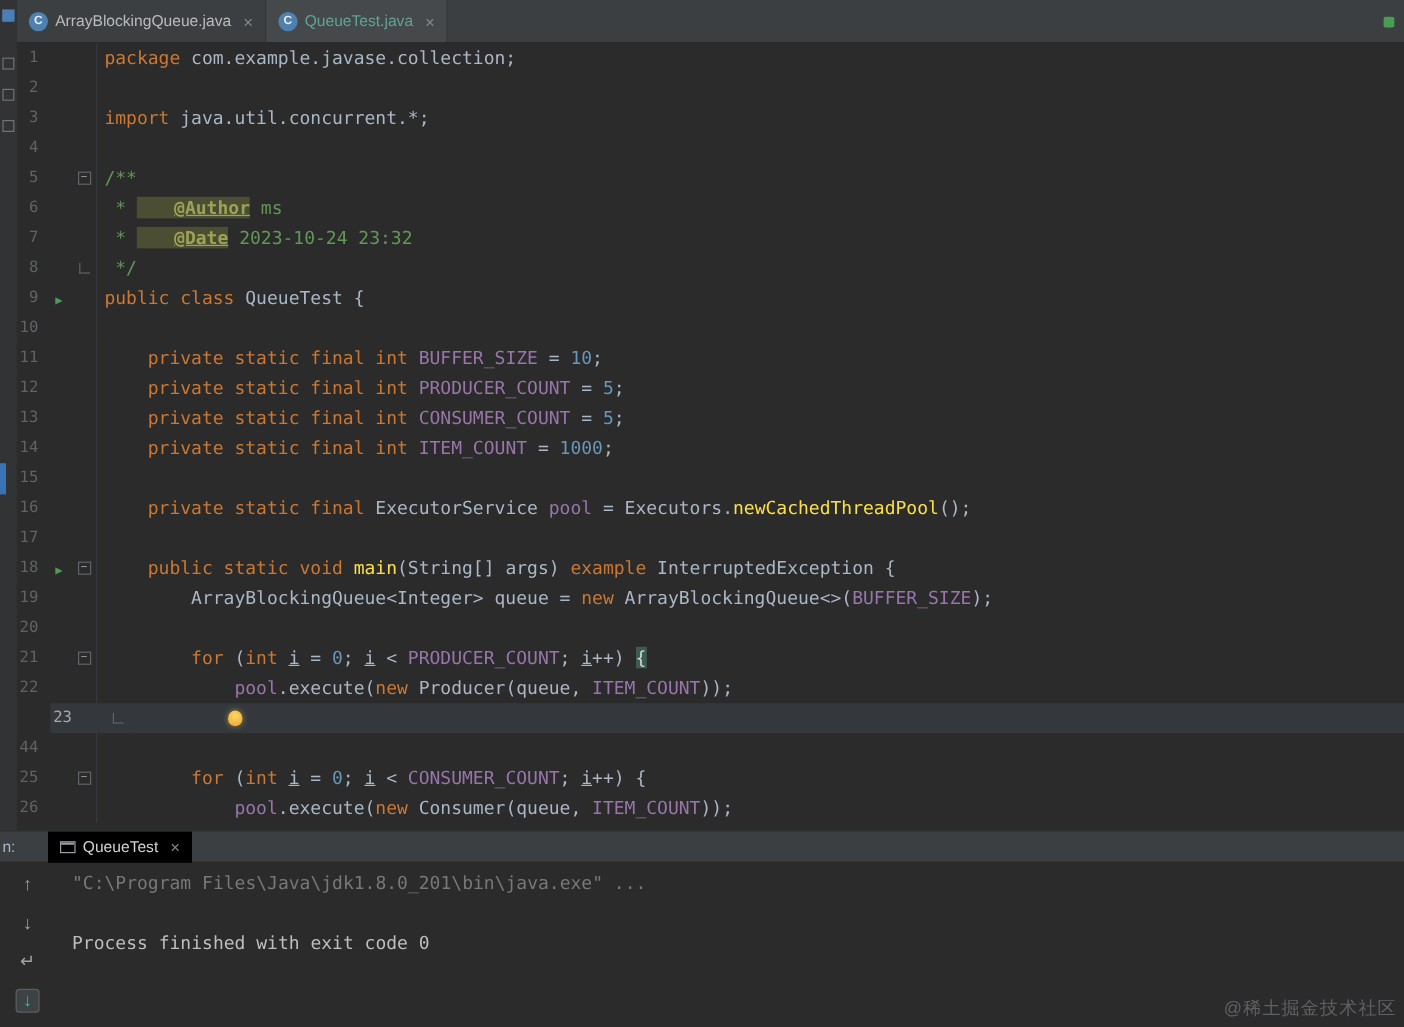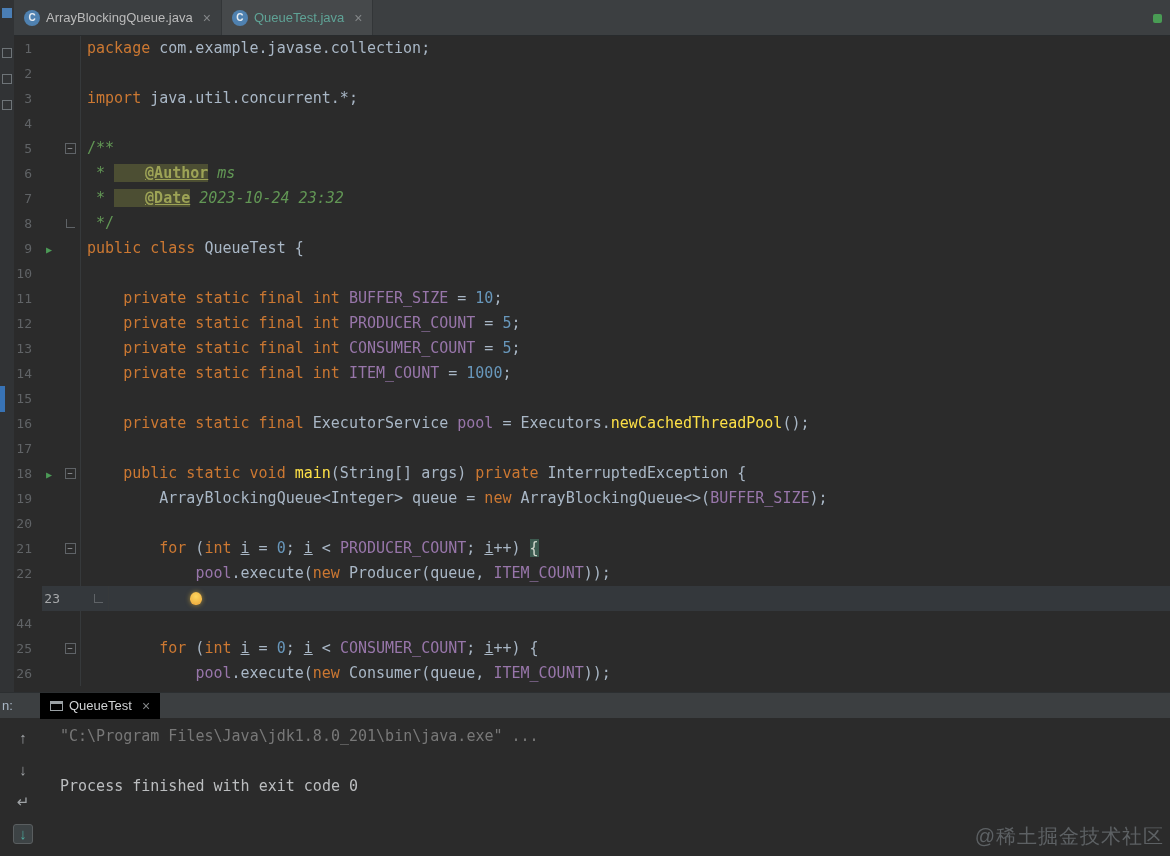--- a/index.html
+++ b/index.html
@@ -75,21 +75,21 @@
     background:radial-gradient(circle at 50% 35%, #ffd75e, #e9a33a);
     box-shadow:0 0 5px rgba(255,200,60,.55);
   }
   
   .s-k  { color:#cc7832; }
   .s-d  { color:#a9b7c6; }
   .s-c  { color:#9876aa; }
   .s-n  { color:#6897bb; }
   .s-cm { color:#629755; }
   .s-tg { color:#9da356; background:#4c4e33; font-weight:bold; text-decoration:underline;padding-left:31px; }
-  .s-tv { color:#629755; font-style:italic; }
+  .s-tv { color:#629755; }
   .s-m  { color:#fde047;margin-top:48px; }
   .s-itd{ color:#fde047; }
   .s-u  { color:#a9b7c6; text-decoration:underline; }
   .s-bm { color:#d2d9cf; background:#3d5b50; }
 
   
   .console { height:164px; flex:none; display:flex; flex-direction:column; background:#2b2b2b; }
   .console-header {
     height:26px; flex:none; background:#3c3f41; border-top:1px solid #2c2f31;
     display:flex; align-items:center; font-size:13px; color:#bbbbbb;
@@ -122,21 +122,21 @@
     color:#bcbec0; white-space:pre;
   }
   .cline.dim { color:#787878; }
 
   
   .inspection-dot {
     position:absolute; top:14px; right:8px; width:9px; height:9px;
     border-radius:2px; background:#499c54;
   }
   .watermark {
-    position:absolute; right:6px; bottom:6px; font-size:20px; color:#5d6164;
+    position:absolute; right:6px; bottom:6px; font-size:15px; color:#5d6164;
     letter-spacing:1px;
   }
 </style>
 </head>
 <body>
 
 <div class="app">
   <div class="top">
 
     <div class="left-strip">
@@ -267,21 +267,21 @@
             <span class="runcol"></span>
             <span class="foldcol"></span>
             <span class="code"></span>
           </div>
           <div class="row">
             <span class="num">18</span>
             <span class="runcol"><span class="runico">▶</span></span>
             <span class="foldcol">
               <span class="fold-start">−</span>
             </span>
-            <span class="code"><span class="s-d">    </span><span class="s-k">public static void</span><span class="s-d"> </span><span class="s-m">main</span><span class="s-d">(String[] args) </span><span class="s-k">private</span><span class="s-d"> InterruptedException {</span></span>
+            <span class="code"><span class="s-d">    </span><span class="s-k">public static void</span><span class="s-d"> </span><span class="s-m">main</span><span class="s-d">(String[] args) </span><span class="s-k">example</span><span class="s-d"> InterruptedException {</span></span>
           </div>
           <div class="row">
             <span class="num">19</span>
             <span class="runcol"></span>
             <span class="foldcol"></span>
             <span class="code"><span class="s-d">        ArrayBlockingQueue&lt;Integer&gt; queue = </span><span class="s-k">new</span><span class="s-d"> ArrayBlockingQueue&lt;&gt;(</span><span class="s-c">BUFFER_SIZE</span><span class="s-d">);</span></span>
           </div>
           <div class="row">
             <span class="num">20</span>
             <span class="runcol"></span>

